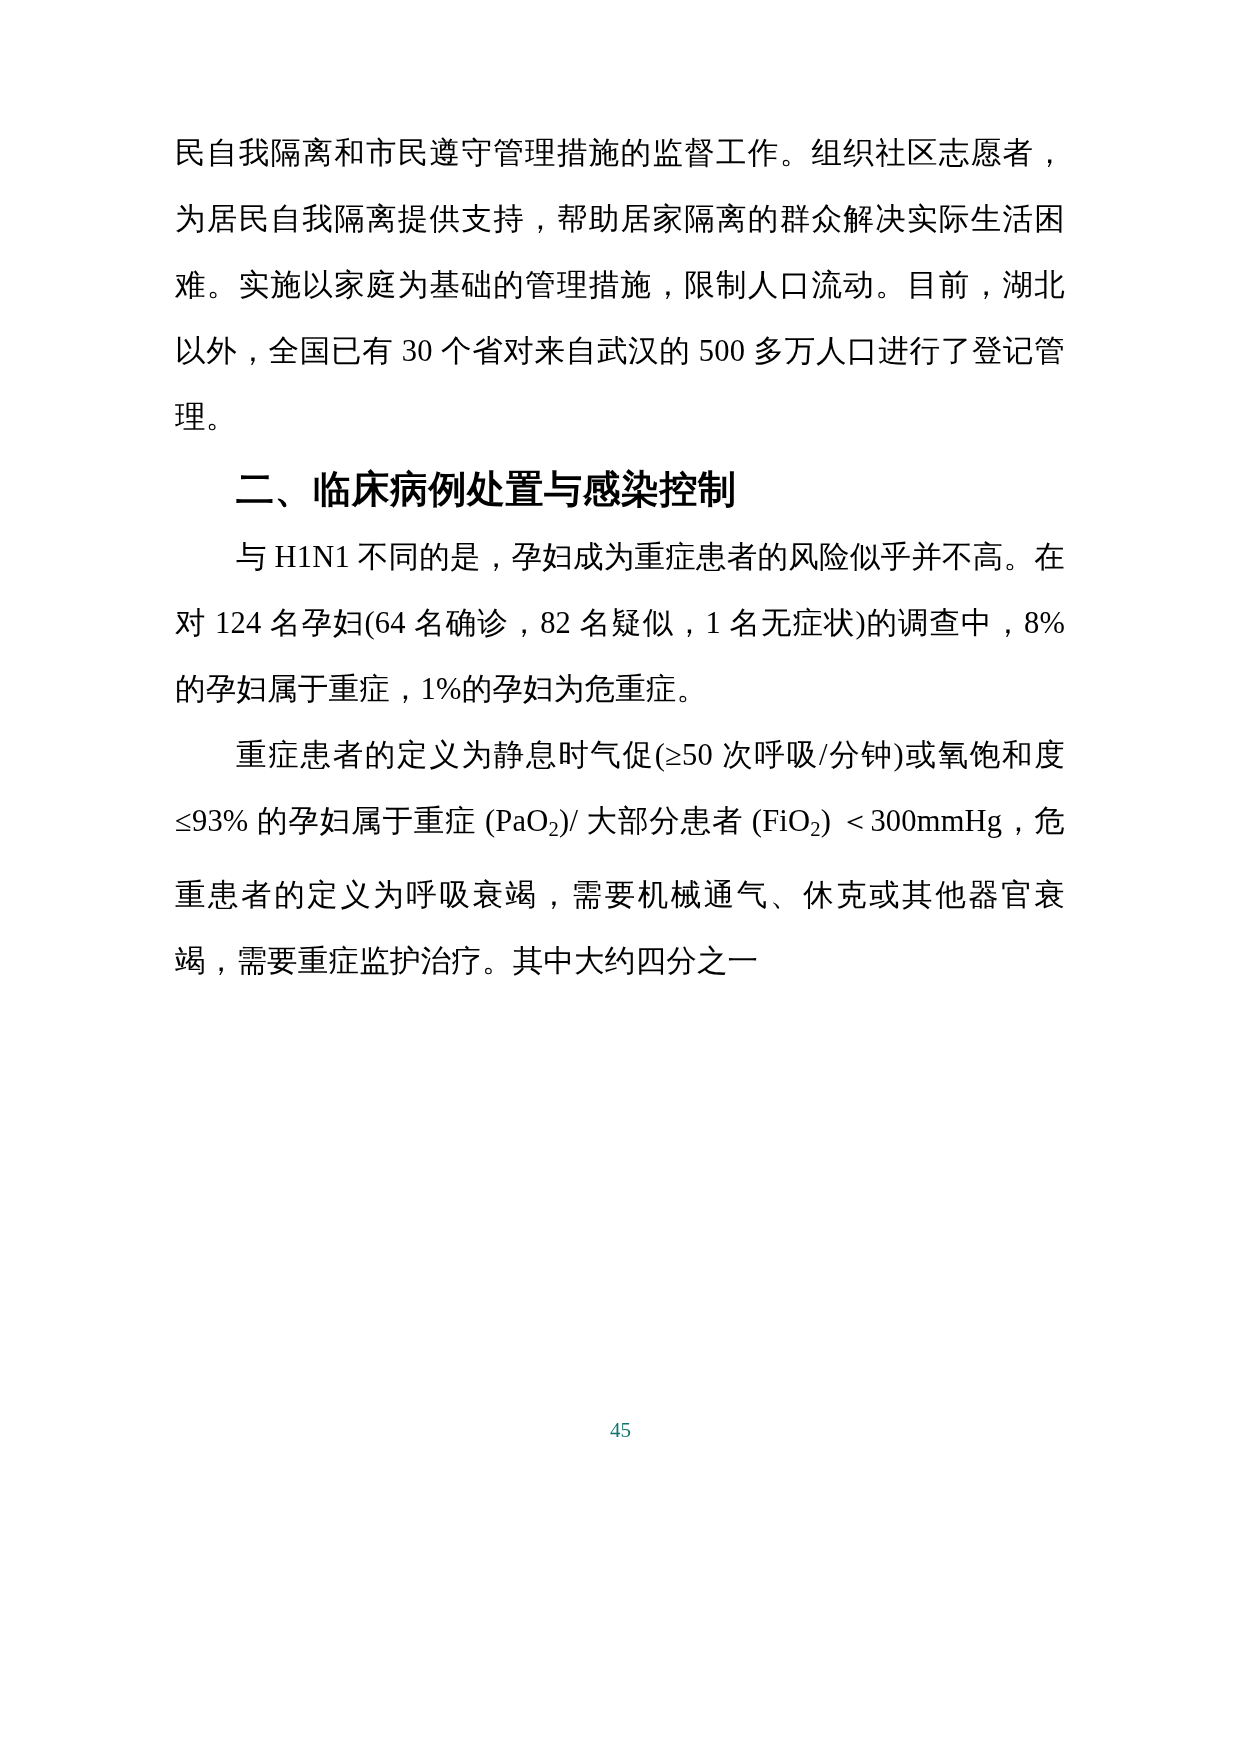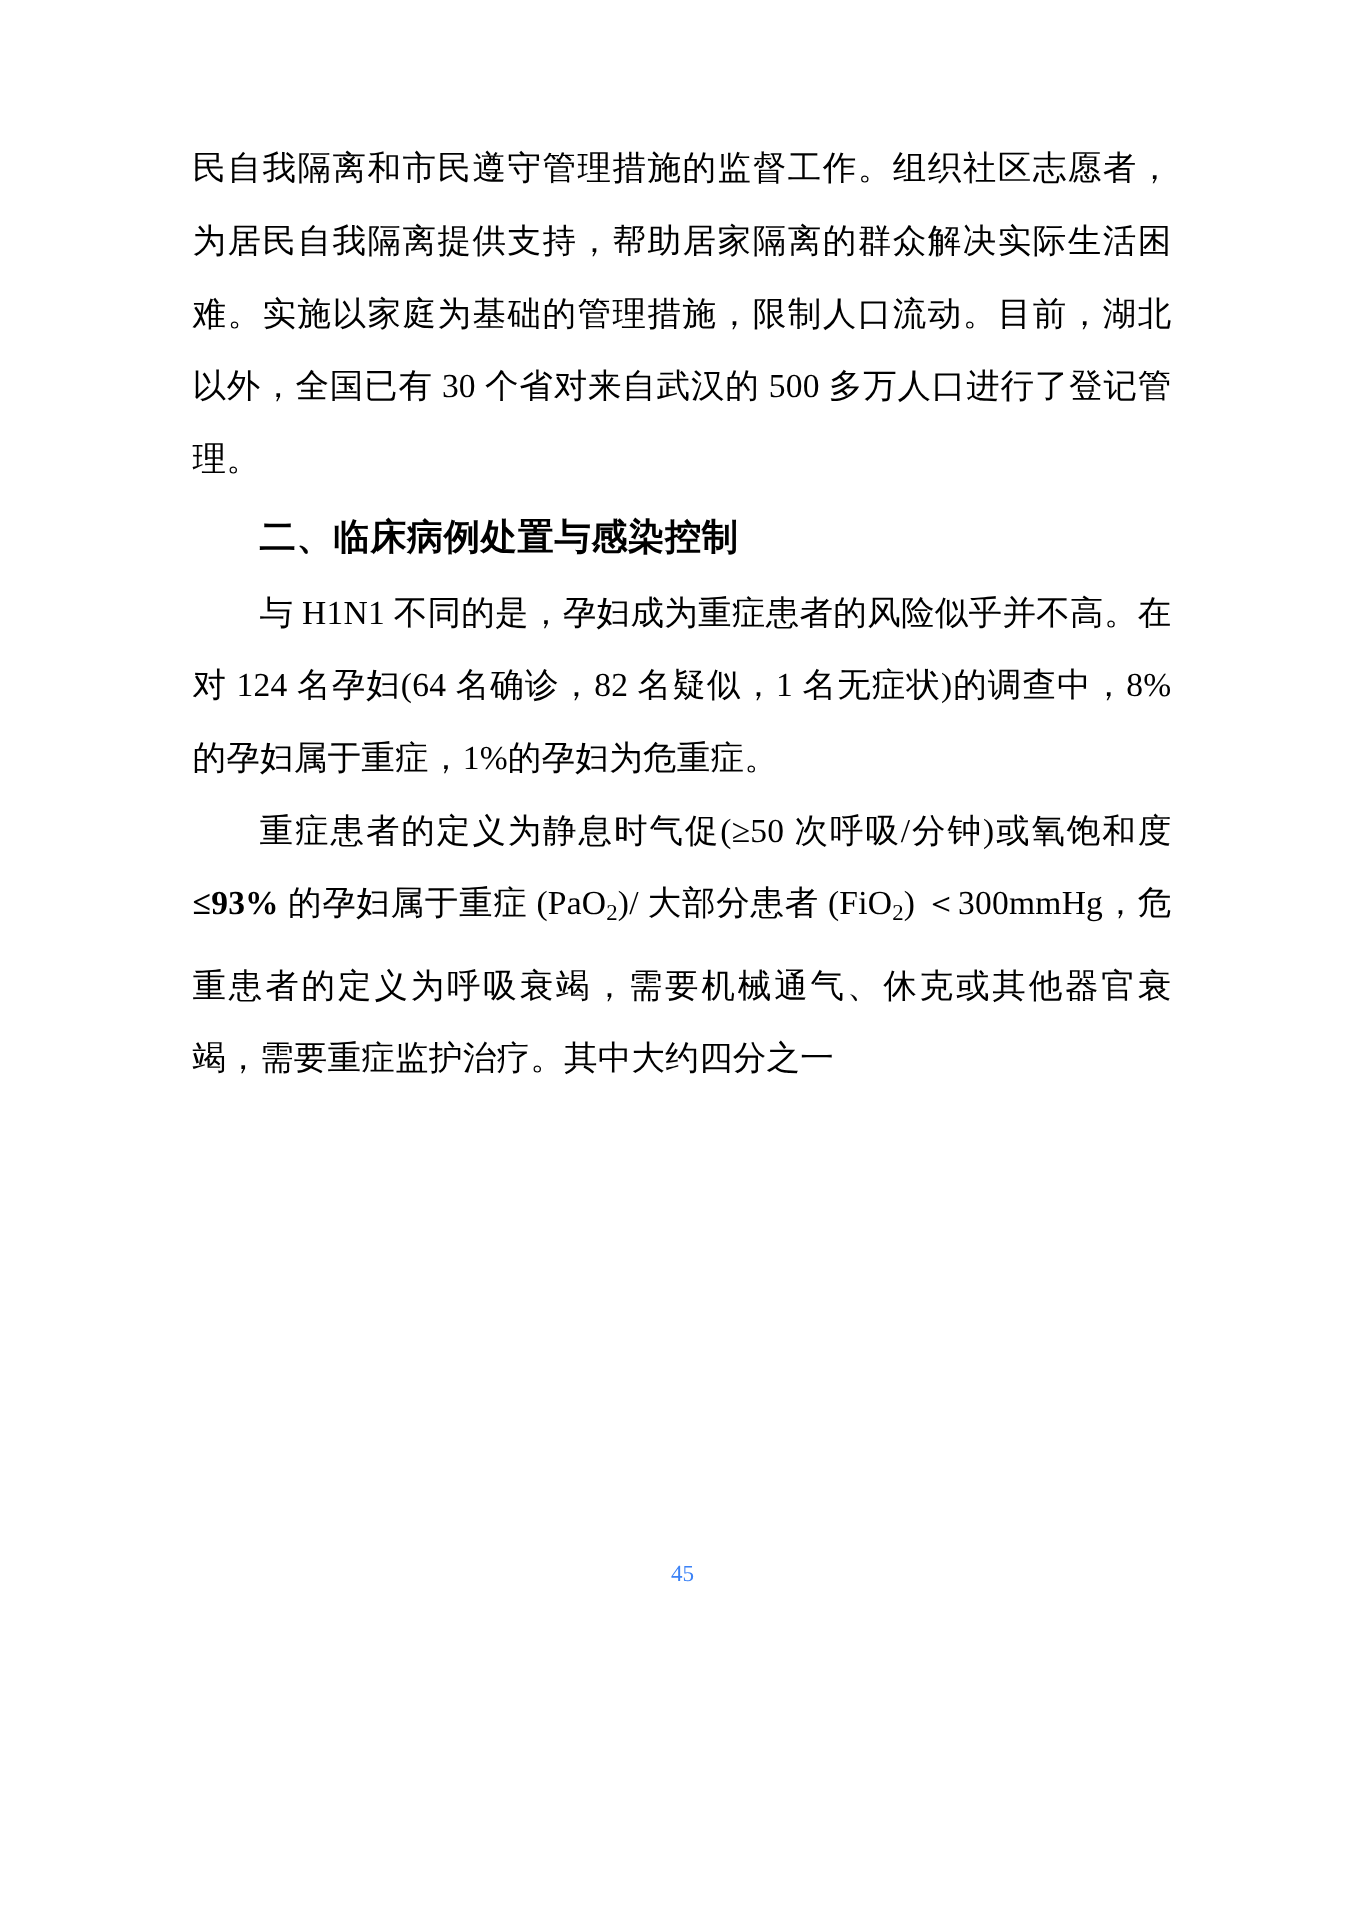--- a/index.html
+++ b/index.html
@@ -34,42 +34,42 @@
     text-align: justify;
     text-justify: inter-ideograph;
     text-indent: 61px;
     letter-spacing: 0.2px;
   }
   p.body-para.no-indent {
     text-indent: 0;
   }
   h2.section-heading {
     margin: 6px 0 2px 0;
-    font-size: 33px;
+    font-size: 38px;
     line-height: 66px;
     font-weight: bold;
     text-indent: 61px;
     letter-spacing: 0.5px;
   }
   .page-number {
     position: absolute;
     left: 0;
     right: 0;
     top: 1418px;
     text-align: center;
     font-size: 21px;
     font-family: "Liberation Serif", "DejaVu Serif", serif;
-    color: #3b82f6;
+    color: #0f766e;
   }
   sub {
     font-size: 0.68em;
     vertical-align: -0.25em;
   }
   .bold-inline {
-    font-weight: bold;
+    font-weight: normal;
   }
 </style>
 </head>
 <body>
 
 <div class="page">
   <div class="content">
 
     <p class="body-para no-indent">民自我隔离和市民遵守管理措施的监督工作。组织社区志愿者，为居民自我隔离提供支持，帮助居家隔离的群众解决实际生活困难。实施以家庭为基础的管理措施，限制人口流动。目前，湖北以外，全国已有 30 个省对来自武汉的 500 多万人口进行了登记管理。</p>
 

